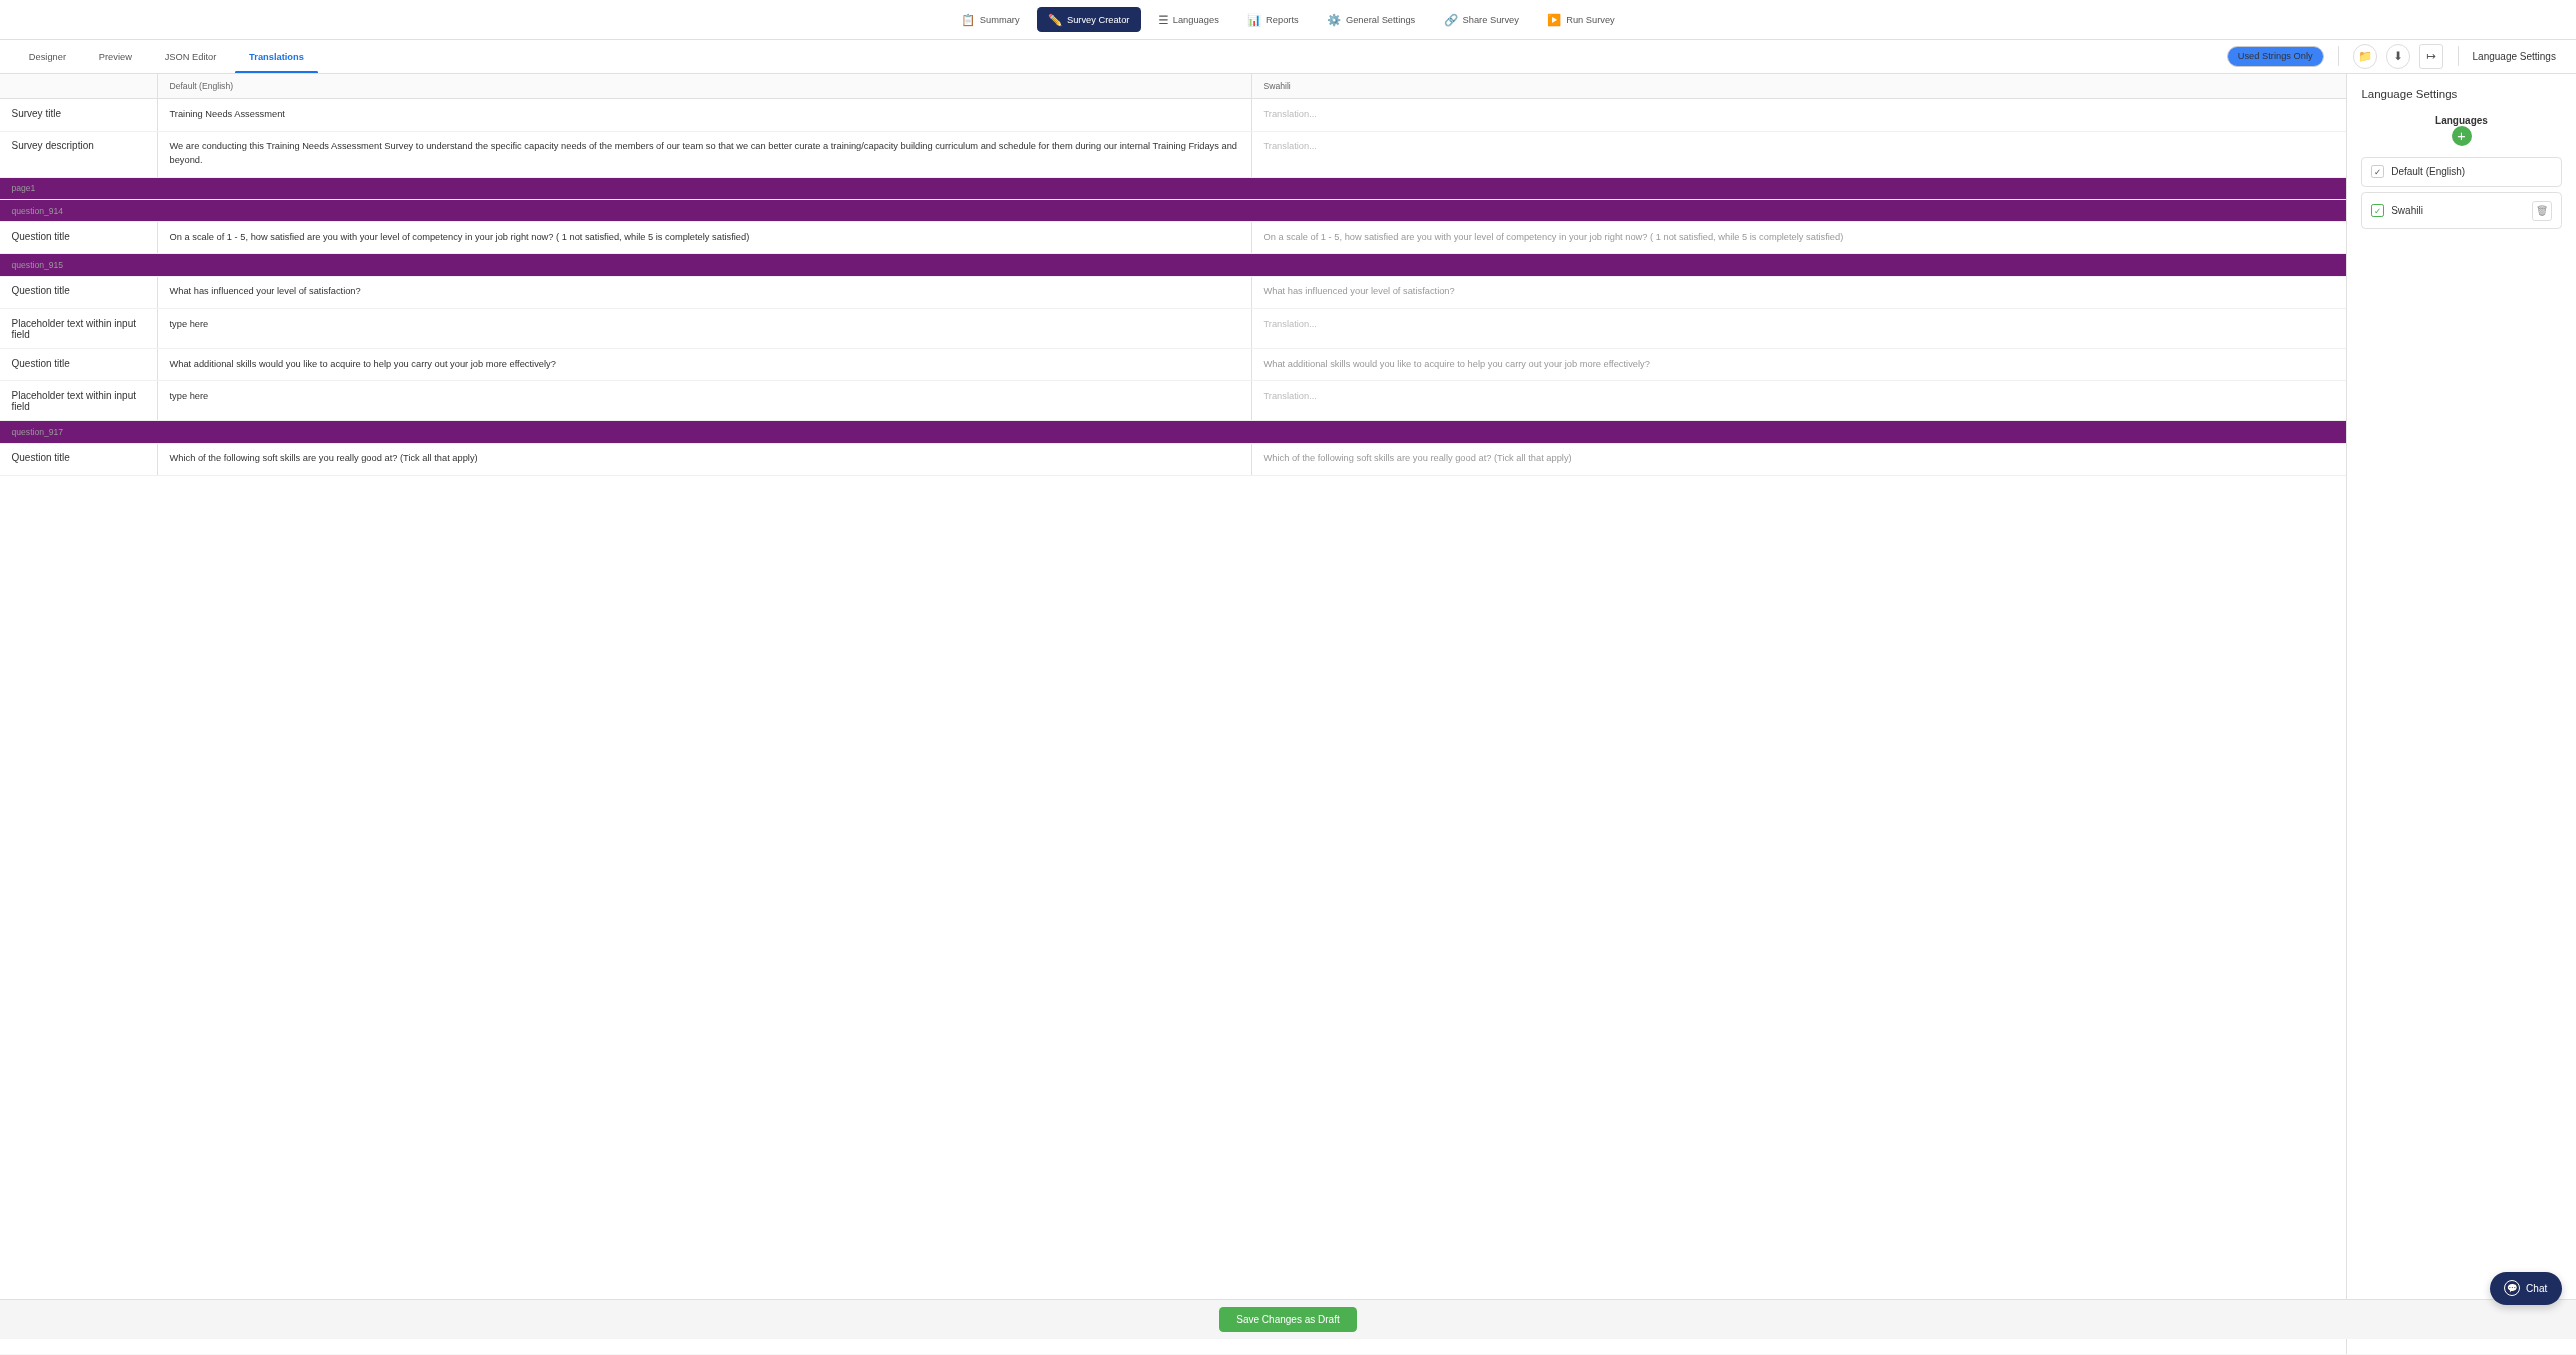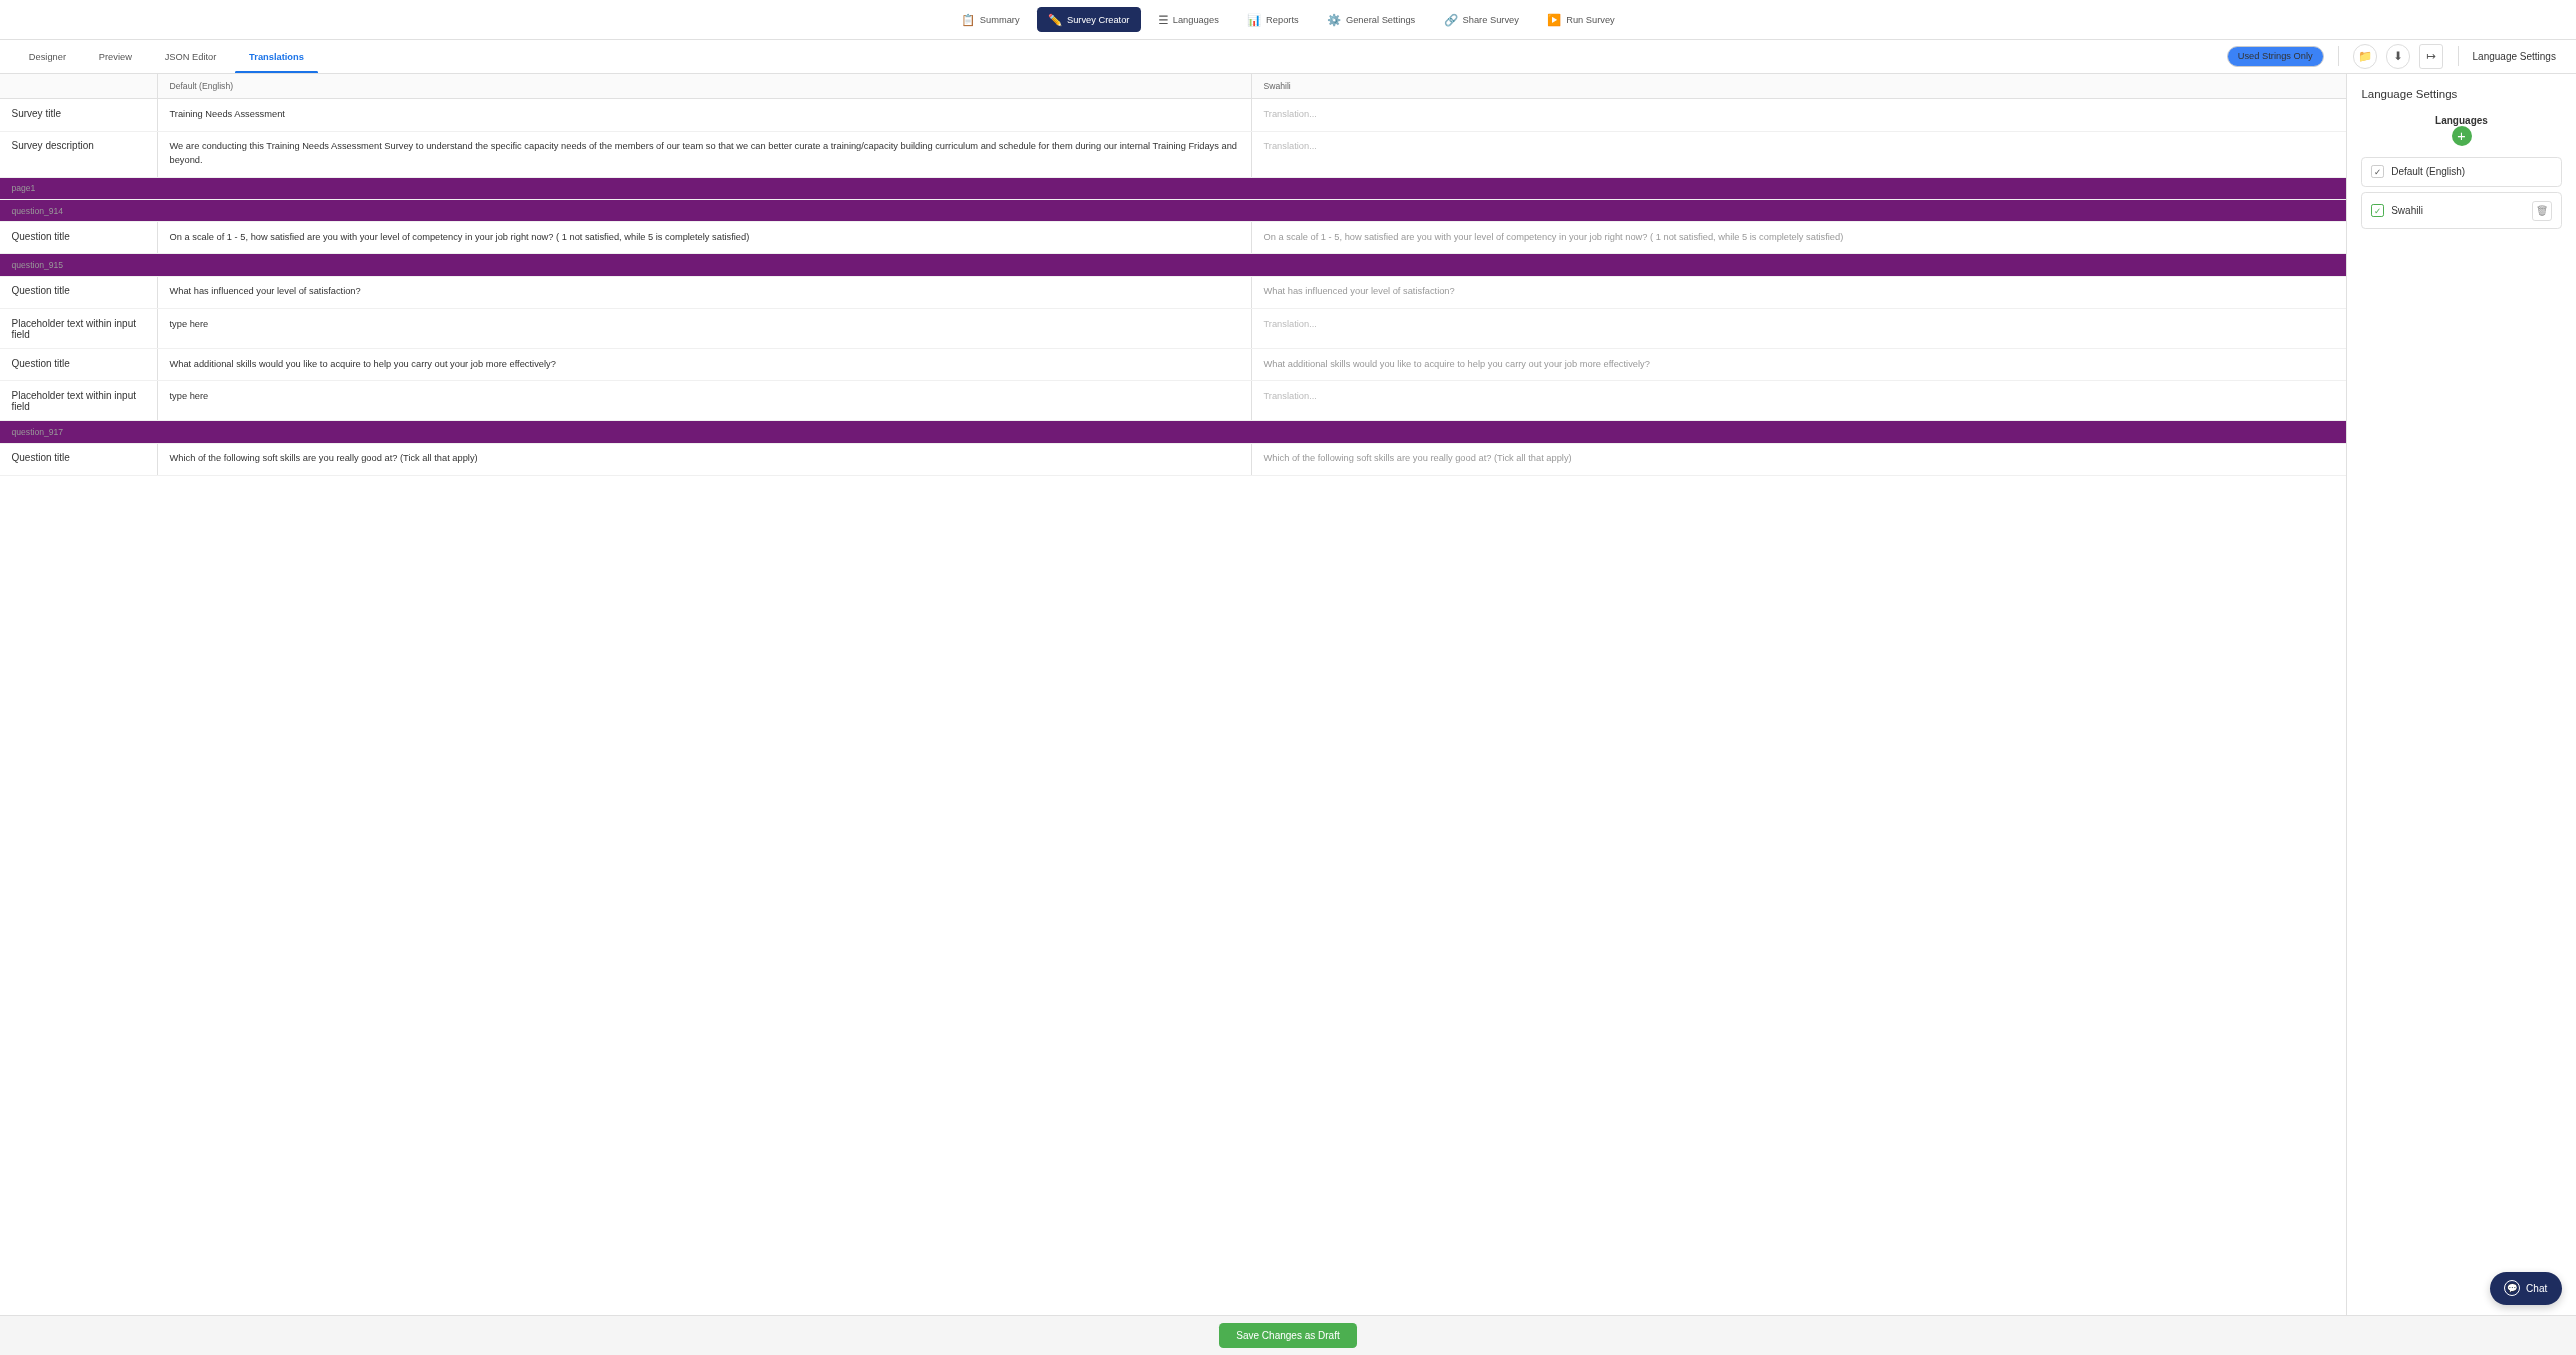--- a/index.html
+++ b/index.html
@@ -288,21 +288,21 @@
     .lang-settings-title {
       font-size: 11.5px;
       font-weight: 500;
       color: #333;
       margin-bottom: 14.4px;
     }
 
     
     .bottom-bar {
       position: fixed;
-      bottom: 0;
+      bottom: 16px;
       left: 0;
       right: 0;
       height: 40px;
       background: #f5f5f5;
       border-top: 0.7px solid #e0e0e0;
       display: flex;
       align-items: center;
       justify-content: center;
     }
     .save-draft-btn {

